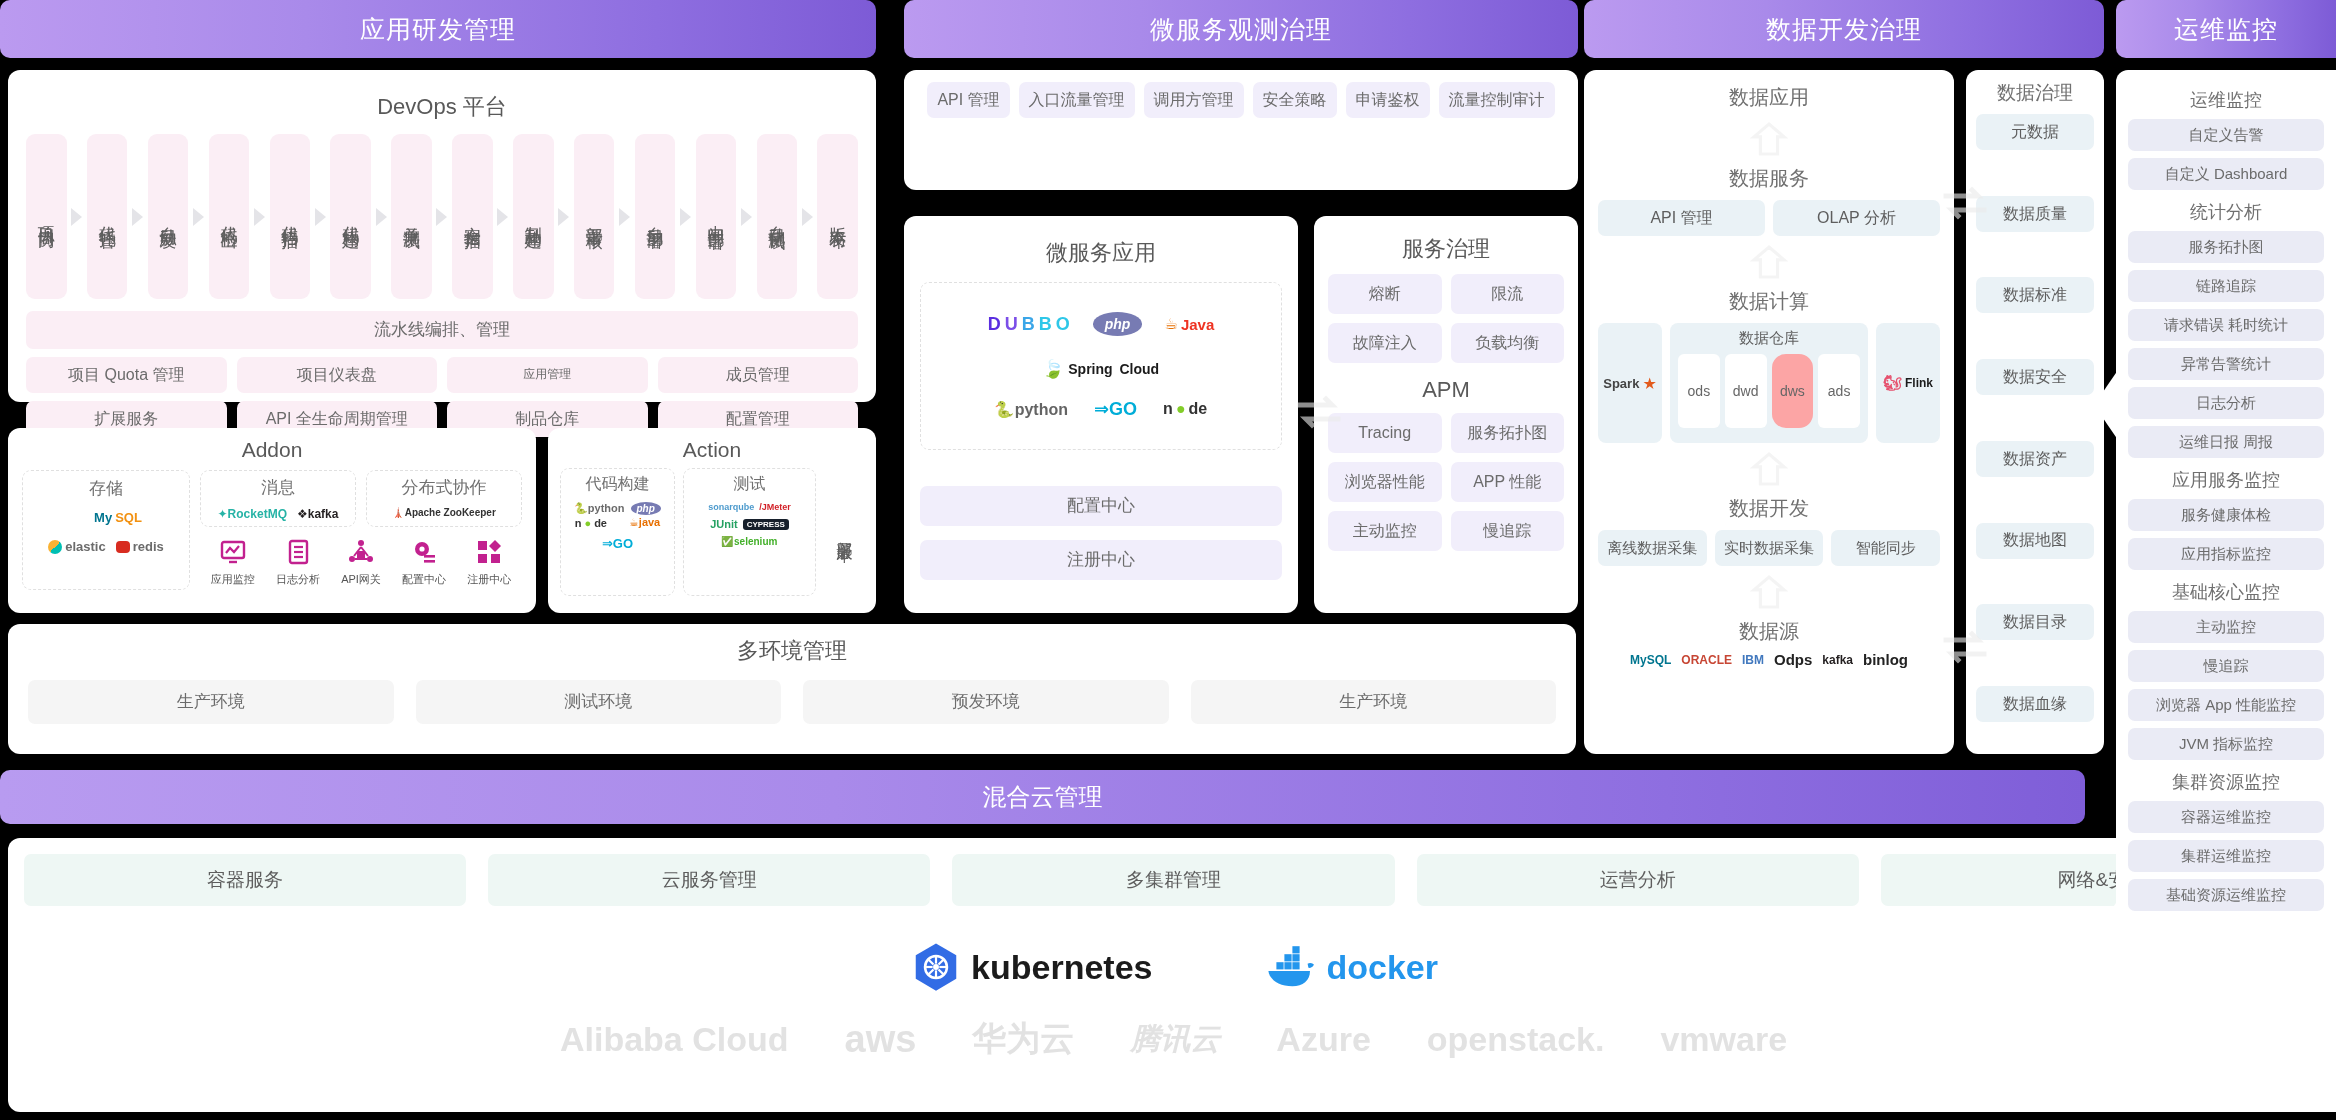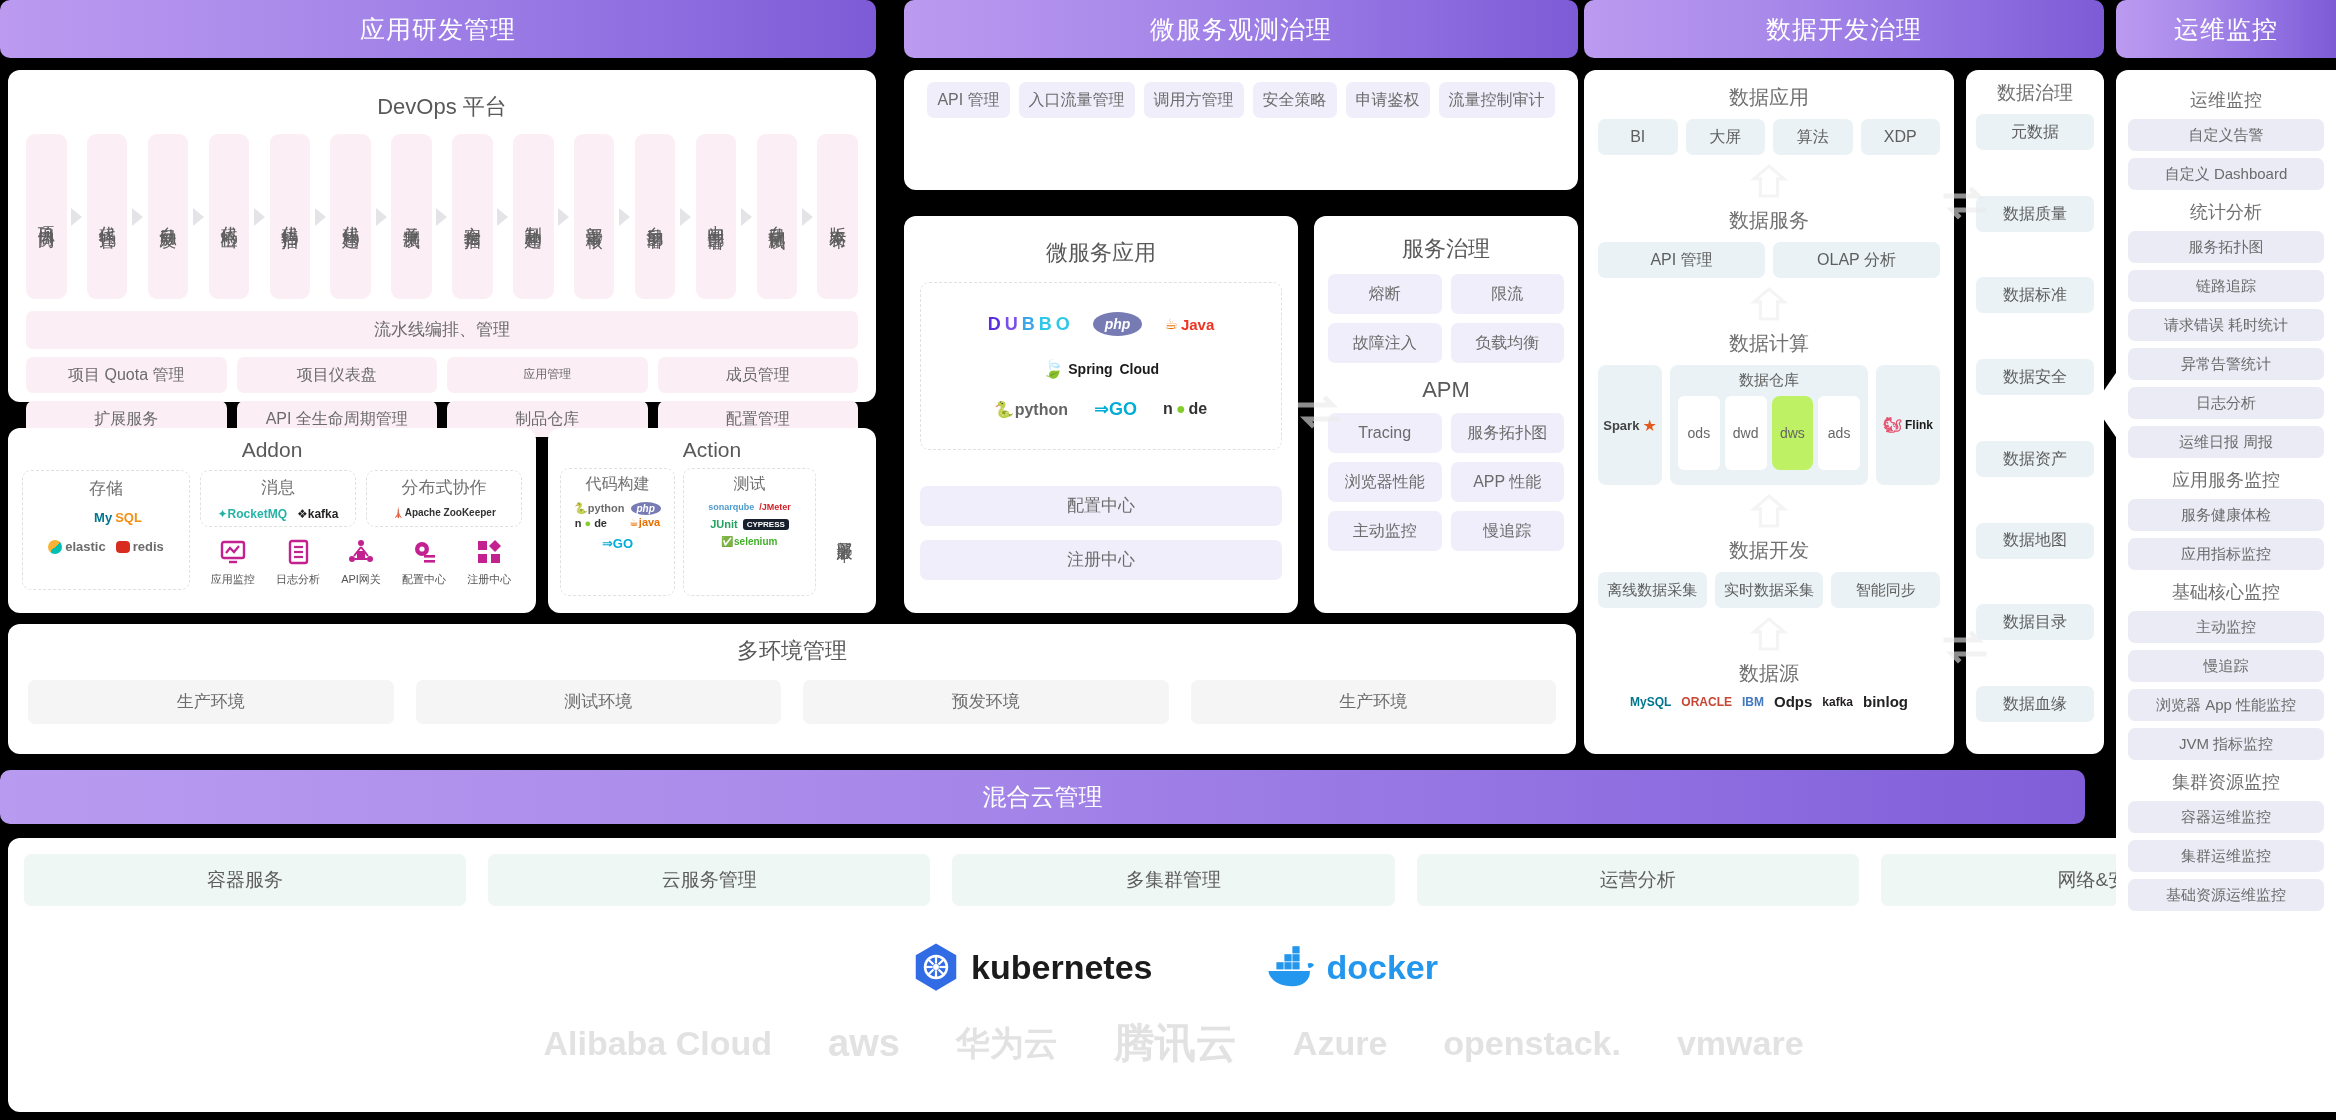--- a/index.html
+++ b/index.html
@@ -349,21 +349,21 @@
             <path d="M57 24c4-3 8 1 8 1s-2 5-7 4z"></path>
           </g>
         </svg>
         <span>docker</span>
       </span>
     </div>
     <div id="vendor-logos" style="display:flex; align-items:center; justify-content:center; gap:56px; margin-top:22px;">
         <span class="cloud-logo">Alibaba Cloud</span>
         <span class="cloud-logo" style="font-size: 38px;">aws</span>
         <span class="cloud-logo" style="font-size: 34px;">华为云</span>
-        <span class="cloud-logo" style="font-size: 41px;">腾讯云</span>
+        <span class="cloud-logo" style="font-size: 30px; font-style: italic;">腾讯云</span>
         <span class="cloud-logo">Azure</span>
         <span class="cloud-logo">openstack.</span>
         <span class="cloud-logo">vmware</span>
       </div>
   </div>
 
   <div class="card" style="left:904px; top:70px; width:674px; height:120px; padding:12px 14px;">
     <div id="api-gw-items" style="display:flex; gap:9px; justify-content:center;">
         <div class="pill pill-lilac" style="height: 36px; padding: 0px 10px; font-size: 16px;">API 管理</div>
         <div class="pill pill-lilac" style="height: 36px; padding: 0px 10px; font-size: 16px;">入口流量管理</div>
@@ -407,26 +407,20 @@
         <div class="pill pill-lilac" style="height: 40px; font-size: 16px;">服务拓扑图</div>
         <div class="pill pill-lilac" style="height: 40px; font-size: 16px;">浏览器性能</div>
         <div class="pill pill-lilac" style="height: 40px; font-size: 16px;">APP 性能</div>
         <div class="pill pill-lilac" style="height: 40px; font-size: 16px;">主动监控</div>
         <div class="pill pill-lilac" style="height: 40px; font-size: 16px;">慢追踪</div>
       </div>
   </div>
 
   <div class="card" style="left:1584px; top:70px; width:370px; height:684px; padding:10px 14px;">
     <div class="sec-title" style="font-size:20px; margin:4px 0 8px;">数据应用</div>
-    <div id="data-app-items" style="display:flex; gap:8px;">
-        <div class="pill pill-blue" style="flex: 1 1 0%; height: 36px; font-size: 16px;">BI</div>
-        <div class="pill pill-blue" style="flex: 1 1 0%; height: 36px; font-size: 16px;">大屏</div>
-        <div class="pill pill-blue" style="flex: 1 1 0%; height: 36px; font-size: 16px;">算法</div>
-        <div class="pill pill-blue" style="flex: 1 1 0%; height: 36px; font-size: 16px;">XDP</div>
-      </div>
 
     <svg class="uparrow" style="position:static;display:block;margin:6px auto;" width="56" height="28" viewBox="0 0 56 28">
       <path d="M20 28 L20 12 L14 12 L28 0 L42 12 L36 12 L36 28 Z" fill="none" stroke="#ececec" stroke-width="3"></path>
     </svg>
 
     <div class="sec-title" style="font-size:20px; margin:2px 0 8px;">数据服务</div>
     <div id="data-svc-items" style="display:flex; gap:8px;">
         <div class="pill pill-blue" style="flex: 1 1 0%; height: 36px; font-size: 16px;">API 管理</div>
         <div class="pill pill-blue" style="flex: 1 1 0%; height: 36px; font-size: 16px;">OLAP 分析</div>
       </div>
@@ -441,21 +435,21 @@
         <span class="logo" style="color:#444;font-size:13px;">
             <span>Spark</span>
             <span style="color:#e25a1c;font-size:16px;">★</span>
           </span>
       </div>
       <div class="pill-blue" style="flex:1;border-radius:8px;padding:6px 8px;">
         <div style="text-align:center;color:#5e5e5e;font-size:15px;">数据仓库</div>
         <div id="warehouse-layers" style="display:flex;gap:5px;margin-top:6px;height:74px;">
             <div class="pill " style="flex: 1 1 0%; background: rgb(255, 255, 255); border-radius: 6px; font-size: 14px; color: rgb(102, 102, 102);">ods</div>
             <div class="pill " style="flex: 1 1 0%; background: rgb(255, 255, 255); border-radius: 6px; font-size: 14px; color: rgb(102, 102, 102);">dwd</div>
-            <div class="pill " style="flex: 1 1 0%; background: #bef264; border-radius: 8px; font-size: 14px; color: rgb(102, 102, 102);">dws</div>
+            <div class="pill " style="flex: 1 1 0%; background: #fca5a5; border-radius: 14px; font-size: 14px; color: rgb(102, 102, 102);">dws</div>
             <div class="pill " style="flex: 1 1 0%; background: rgb(255, 255, 255); border-radius: 6px; font-size: 14px; color: rgb(102, 102, 102);">ads</div>
           </div>
       </div>
       <div class="pill-blue" style="width:64px;border-radius:8px;display:flex;align-items:center;justify-content:center;">
         <span class="logo" style="color:#1b1b1b;font-size:12px;">
             <span style="color:#e6526f;font-size:15px;">🐿</span>
             <span>Flink</span>
           </span>
       </div>
     </div>

